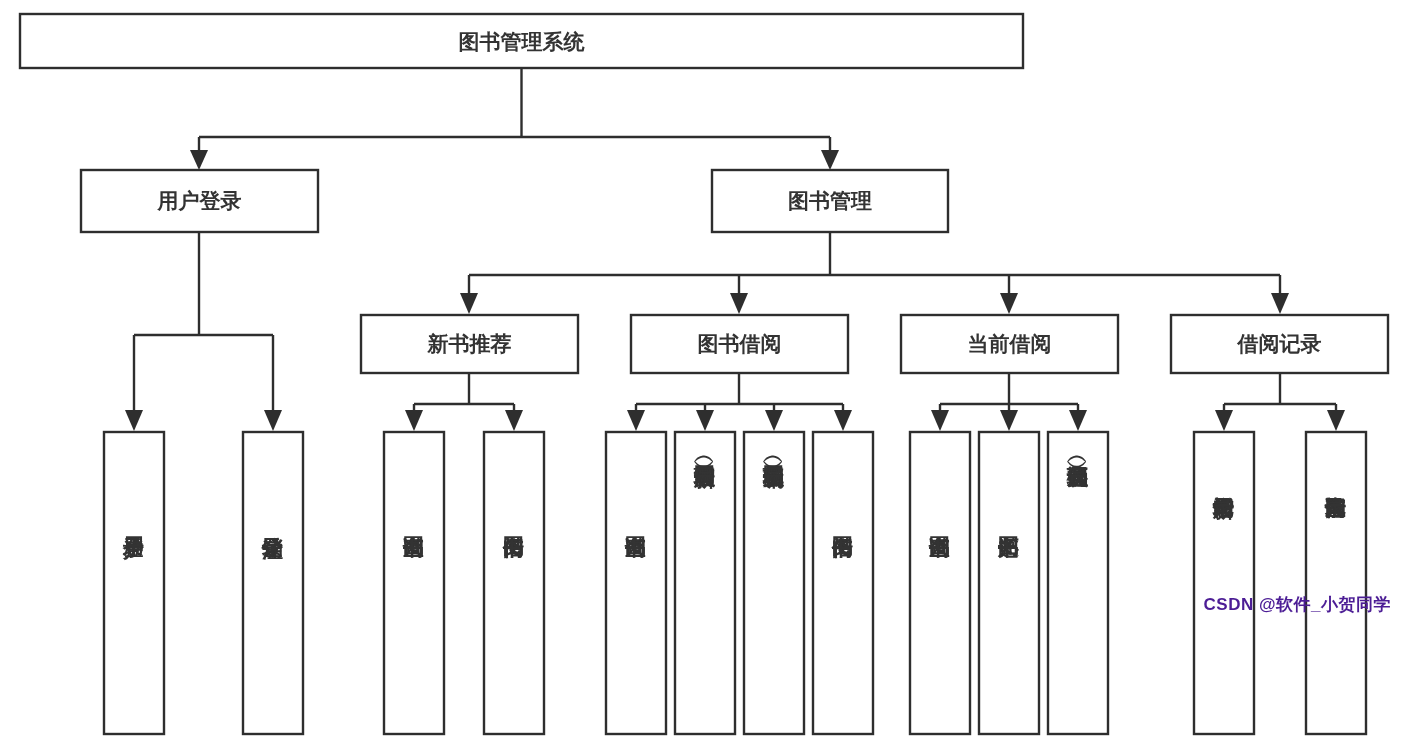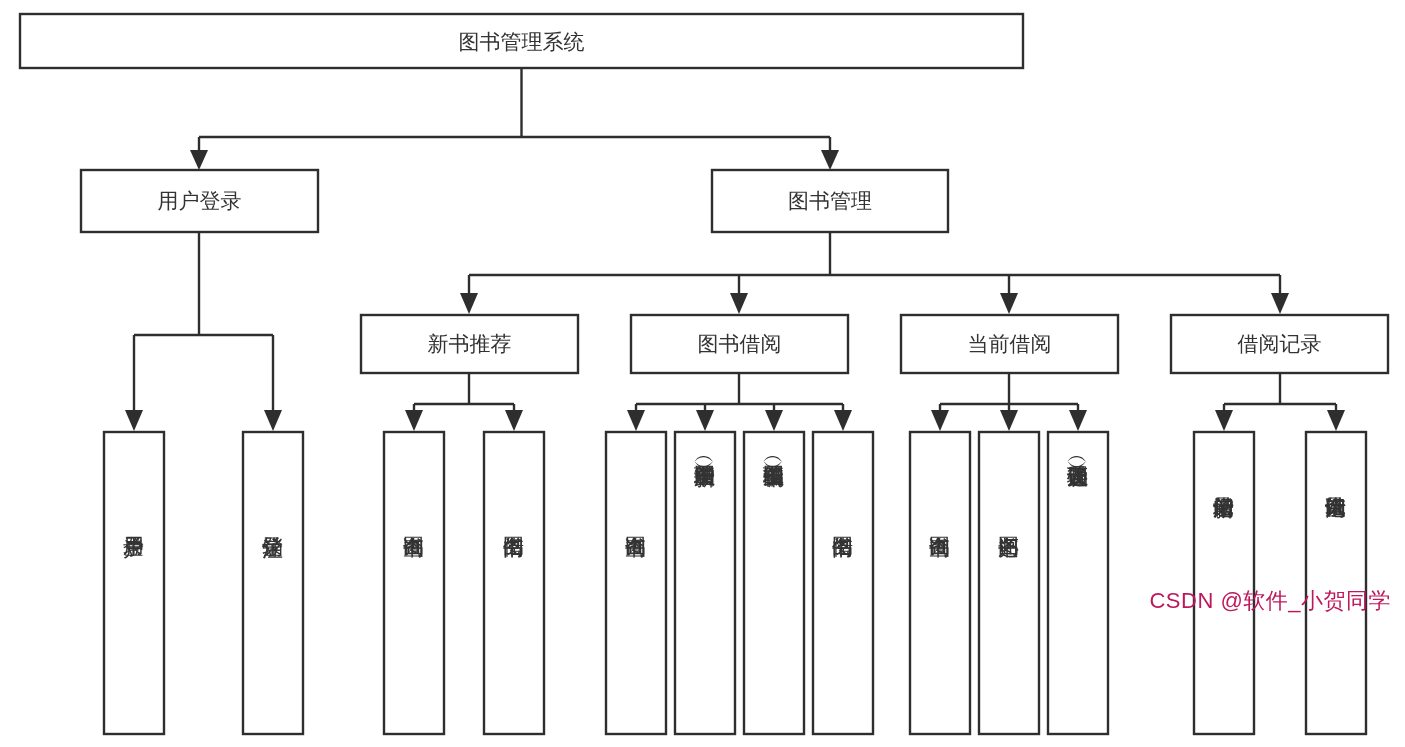--- a/index.html
+++ b/index.html
@@ -12,20 +12,21 @@
     width: 1405px;
     height: 747px;
     font-family: "Liberation Sans", "DejaVu Sans", sans-serif;
     overflow: hidden;
   }
   #diagram-root {
     position: relative;
     width: 1405px;
     height: 622px;
     background: #ffffff;
+    font-weight: bold;
   }
   svg.diagram-canvas {
     position: absolute;
     left: 0;
     top: 0;
     width: 1405px;
     height: 747px;
     display: block;
   }
   .node-box {
@@ -56,22 +57,22 @@
   }
   .arrow-head {
     fill: #2e2e2e;
     stroke: none;
   }
   .watermark {
     position: absolute;
     right: 14px;
     bottom: 6px;
     font-family: "Liberation Sans", "DejaVu Sans", sans-serif;
-    font-size: 22px;
-    color: #be185d;
+    font-size: 17px;
+    color: #4c1d95;
     letter-spacing: 0.5px;
     user-select: none;
     pointer-events: none;
     white-space: pre;
   }
 </style>
 </head>
 <body>
 
 <div id="diagram-root">

